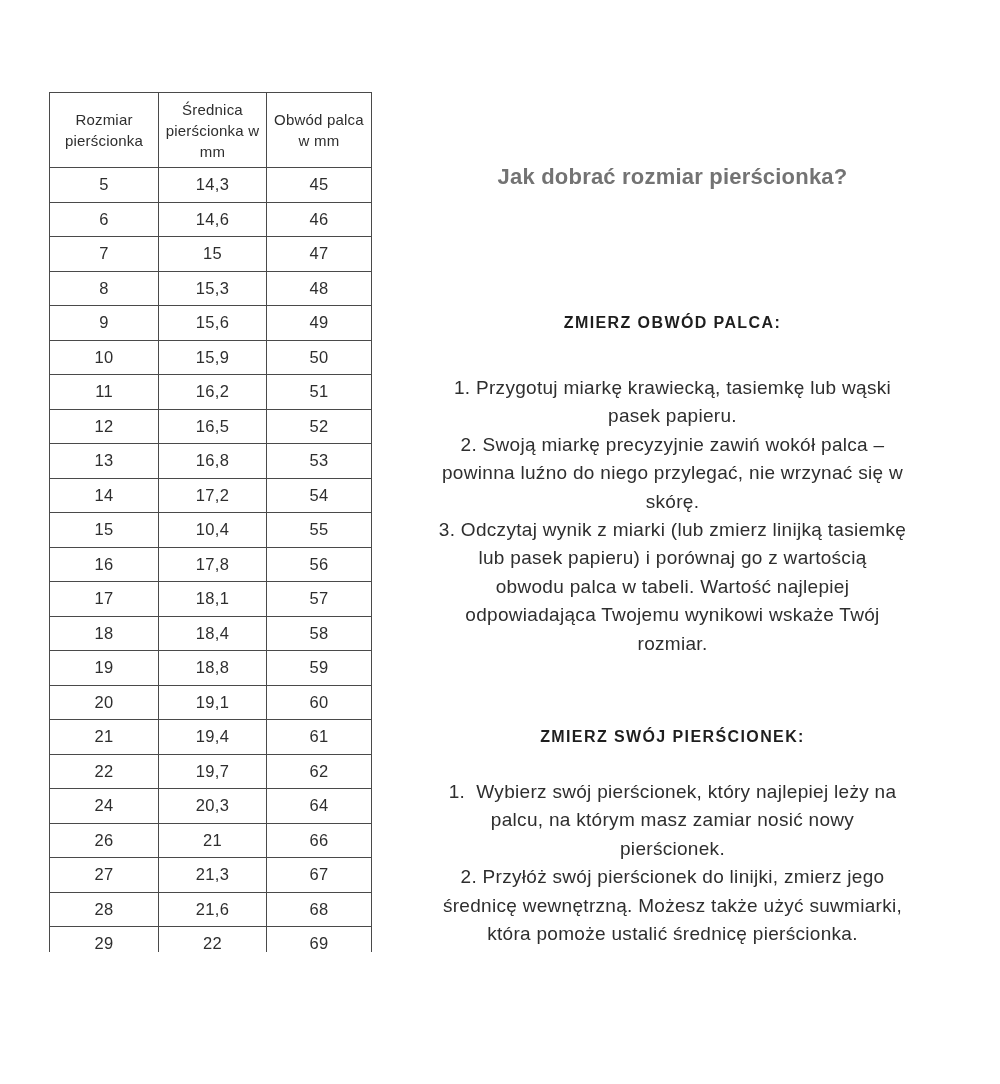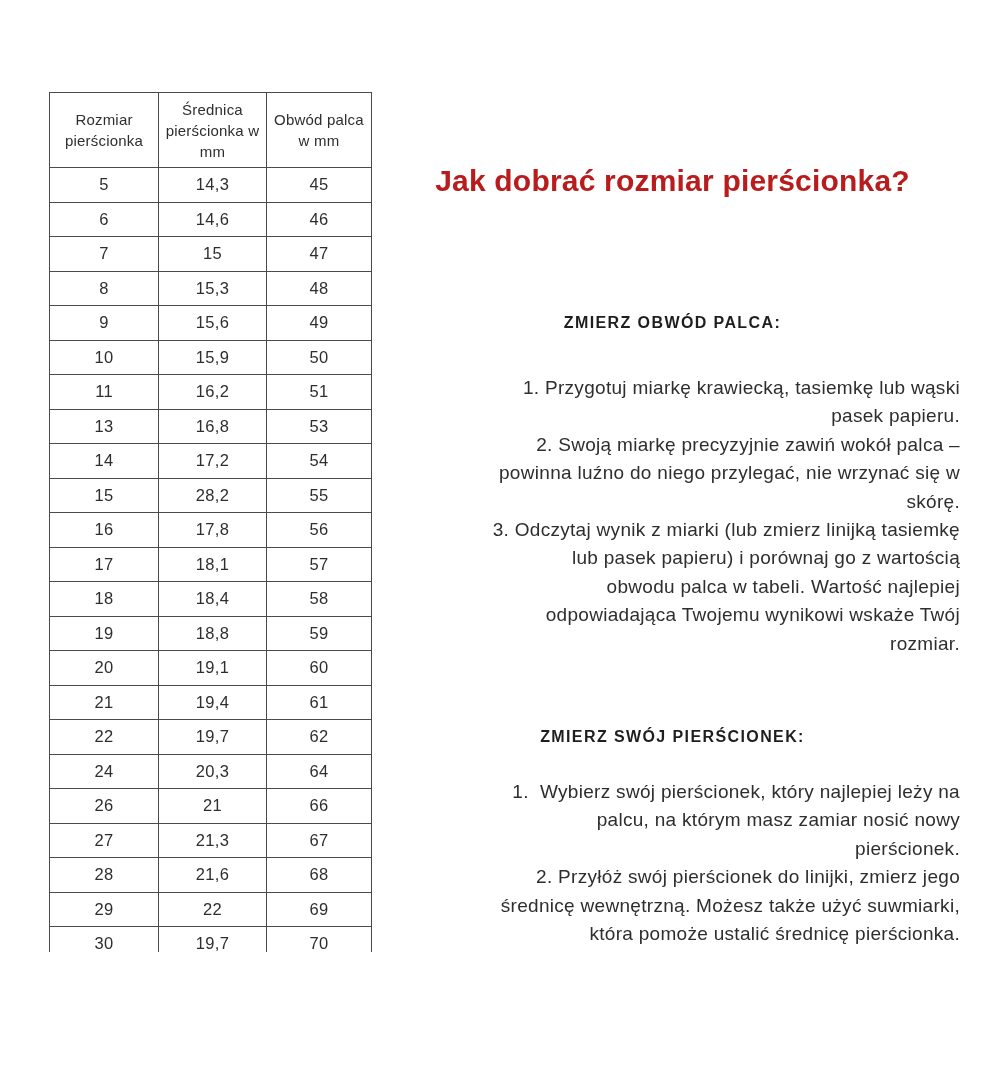--- a/index.html
+++ b/index.html
@@ -58,24 +58,24 @@
     width: 575px;
     height: 100%;
     text-align: center;
   }
   .title {
     position: absolute;
     top: 164px;
     left: 0;
     width: 100%;
     margin: 0;
-    font-size: 30px;
+    font-size: 22px;
     font-weight: 700;
     letter-spacing: 0.2px;
-    color: #b91c1c;
+    color: #737373;
   }
   .sec-heading {
     position: absolute;
     left: 0;
     width: 100%;
     margin: 0;
     font-size: 16px;
     font-weight: 700;
     letter-spacing: 1.4px;
     color: #1e1e1e;
@@ -88,21 +88,20 @@
     width: 100%;
     font-size: 19px;
     letter-spacing: 0.3px;
     color: #2e2e2e;
   }
   .para-1 { top: 374px; }
   .para-2 { top: 778px; }
   .para .line {
     line-height: 28.4px;
     white-space: nowrap;
-    text-align: right;
   }
 </style>
 </head>
 <body>
 
 <div class="canvas">
 
   <table class="size-table">
     <colgroup>
       <col class="c1">
@@ -146,32 +145,37 @@
           <td>10</td>
           <td>15,9</td>
           <td>50</td>
         </tr>
         <tr>
           <td>11</td>
           <td>16,2</td>
           <td>51</td>
         </tr>
         <tr>
+          <td>12</td>
+          <td>16,5</td>
+          <td>52</td>
+        </tr>
+        <tr>
           <td>13</td>
           <td>16,8</td>
           <td>53</td>
         </tr>
         <tr>
           <td>14</td>
           <td>17,2</td>
           <td>54</td>
         </tr>
         <tr>
           <td>15</td>
-          <td>28,2</td>
+          <td>10,4</td>
           <td>55</td>
         </tr>
         <tr>
           <td>16</td>
           <td>17,8</td>
           <td>56</td>
         </tr>
         <tr>
           <td>17</td>
           <td>18,1</td>

